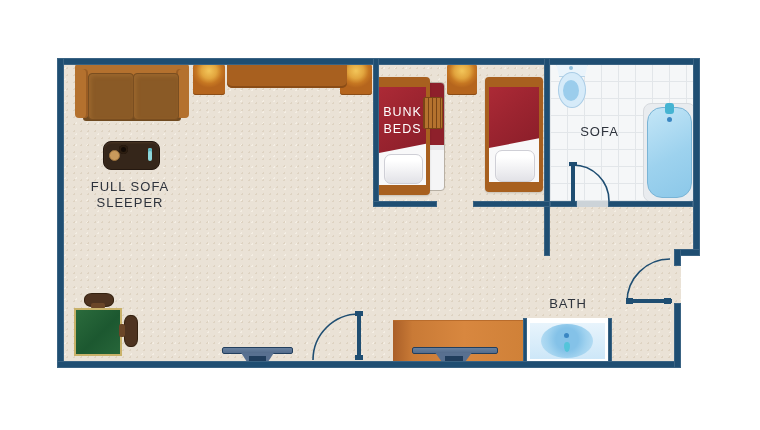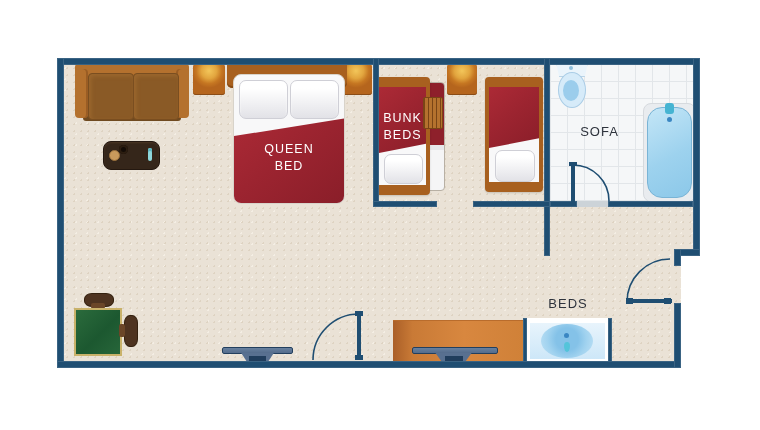--- a/index.html
+++ b/index.html
@@ -60,37 +60,32 @@
     <div class="abs" style="left:13px;top:9px;width:44px;height:45px;background:#8a5a26;border:1px solid #7a4e20;border-radius:4px;box-shadow:inset 2px 2px 4px #9c682e;"></div>
     <div class="abs" style="left:58px;top:9px;width:44px;height:45px;background:#8a5a26;border:1px solid #7a4e20;border-radius:4px;box-shadow:inset 2px 2px 4px #9c682e;"></div>
   </div>
 
   <div class="abs" style="left:103px;top:141px;width:55px;height:27px;background:#35261a;border:1px solid #241810;border-radius:8px;box-shadow:inset 0 1px 2px #4a3524;">
     <div class="abs" style="left:5px;top:8px;width:9px;height:9px;background:#c99a5c;border:1px solid #9a713c;border-radius:50%;"></div>
     <div class="abs" style="left:15px;top:3px;width:9px;height:9px;background:#140c07;border-radius:50%;box-shadow:inset 0 0 0 2px #2c1d10;"></div>
     <div class="abs" style="left:44px;top:6px;width:4px;height:13px;background:#8fd8dc;border-radius:2px;box-shadow:inset 0 3px 0 #5fb6c0;"></div>
   </div>
 
+  <div class="abs plan-label" style="left:76px;top:179px;width:108px;">FULL SOFA SLEEPER</div>
 
   <div class="abs nightstand" style="left:193px;top:64px;width:32px;height:31px;"></div>
   <div class="abs nightstand" style="left:340px;top:64px;width:32px;height:31px;"></div>
   <div class="abs nightstand" style="left:447px;top:64px;width:30px;height:31px;"></div>
 
   <div class="abs headboard" style="left:227px;top:64px;width:120px;height:24px;"></div>
-  <div class="abs bedbody" style="left:233px;top:74px;width:110px;height:128px;overflow:hidden;">
-    <div class="abs pillow" style="left:5px;top:5px;width:47px;height:37px;"></div>
-    <div class="abs pillow" style="left:56px;top:5px;width:47px;height:37px;"></div>
-    <div class="abs blanket" style="left:0;top:40px;width:110px;height:88px;clip-path:polygon(0 24%, 100% 4%, 100% 100%, 0 100%);"></div>
-    <div class="abs bed-label" style="left:25px;top:66px;width:60px;">QUEEN BED</div>
-  </div>
 
   <div class="abs" style="left:427px;top:82px;width:16px;height:107px;background:linear-gradient(180deg,#8e202b 0 58%,#e6e6e9 58% 63%,#f5f5f6 63% 100%);border:1px solid #b8b0a4;border-radius:0 4px 4px 0;"></div>
   <div class="abs bedframe" style="left:375px;top:77px;width:55px;height:118px;"></div>
   <div class="abs blanket" style="left:379px;top:87px;width:47px;height:66px;clip-path:polygon(0 0,100% 0,100% 86%,0 100%);"></div>
-  <div class="abs bed-label" style="left:379px;top:110px;width:47px;">BUNK BEDS</div>
+  <div class="abs bed-label" style="left:379px;top:104px;width:47px;">BUNK BEDS</div>
   <div class="abs pillow" style="left:384px;top:154px;width:37px;height:28px;"></div>
   <div class="abs" style="left:423px;top:97px;width:18px;height:30px;background-color:#b5722e;background-image:repeating-linear-gradient(90deg,#7a4516 0 1px,transparent 1px 4px);border:1px solid #7a4516;border-radius:2px;"></div>
 
   <div class="abs bedframe" style="left:485px;top:77px;width:58px;height:115px;"></div>
   <div class="abs blanket" style="left:489px;top:87px;width:50px;height:61px;clip-path:polygon(0 0,100% 0,100% 84%,0 100%);"></div>
   <div class="abs pillow" style="left:495px;top:150px;width:38px;height:30px;"></div>
 
   <div class="abs" style="left:554px;top:61px;width:34px;height:48px;">
     <div class="abs" style="left:2px;top:1px;width:30px;height:13px;background:#eaf4fb;border:1px solid #b9d3e6;clip-path:polygon(0 0,100% 0,90% 100%,10% 100%);"></div>
     <div class="abs" style="left:15px;top:5px;width:4px;height:4px;background:#8fc0de;border-radius:50%;"></div>
@@ -99,21 +94,21 @@
   </div>
 
   <div class="abs plan-label" style="left:572px;top:124px;width:55px;">SOFA</div>
 
   <div class="abs" style="left:643px;top:103px;width:53px;height:99px;background:#e9ecef;border:1px solid #d6dade;border-radius:8px;box-sizing:border-box;">
     <div class="abs" style="left:3px;top:3px;width:45px;height:91px;border-radius:15px;background:linear-gradient(150deg,#c4e6f7 0%,#9dd2ee 55%,#8cc8e9 100%);border:1px solid #79b4d6;box-sizing:border-box;"></div>
     <div class="abs" style="left:21px;top:-1px;width:9px;height:11px;background:#45b4d2;border-radius:3px;"></div>
     <div class="abs" style="left:23px;top:13px;width:5px;height:5px;background:#3a86c2;border-radius:50%;"></div>
   </div>
 
-  <div class="abs plan-label" style="left:538px;top:296px;width:60px;">BEDS</div>
+  <div class="abs plan-label" style="left:538px;top:296px;width:60px;">BATH</div>
 
   <div class="abs" style="left:523px;top:318px;width:89px;height:44px;">
     <div class="abs" style="left:4px;top:0;width:81px;height:44px;background:#ffffff;"></div>
     <div class="abs" style="left:7px;top:5px;width:75px;height:36px;background:linear-gradient(180deg,#e8f4fc,#cde7f8);"></div>
     <div class="abs" style="left:18px;top:6px;width:52px;height:34px;border-radius:50%;background:radial-gradient(circle at 50% 45%, #84c2e8 0 35%, #a0d2ef 60%, #c2e3f6 100%);"></div>
     <div class="abs" style="left:41px;top:15px;width:5px;height:5px;background:#3a86c2;border-radius:50%;"></div>
     <div class="abs" style="left:41px;top:24px;width:6px;height:10px;background:#54c4da;border-radius:50% 50% 50% 50%/40% 40% 60% 60%;"></div>
     <div class="abs wall" style="left:0;top:0;width:4px;height:44px;"></div>
     <div class="abs wall" style="left:85px;top:0;width:4px;height:44px;"></div>
   </div>

